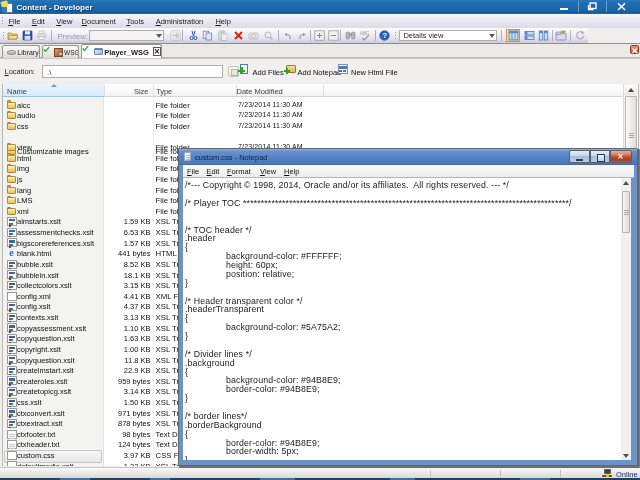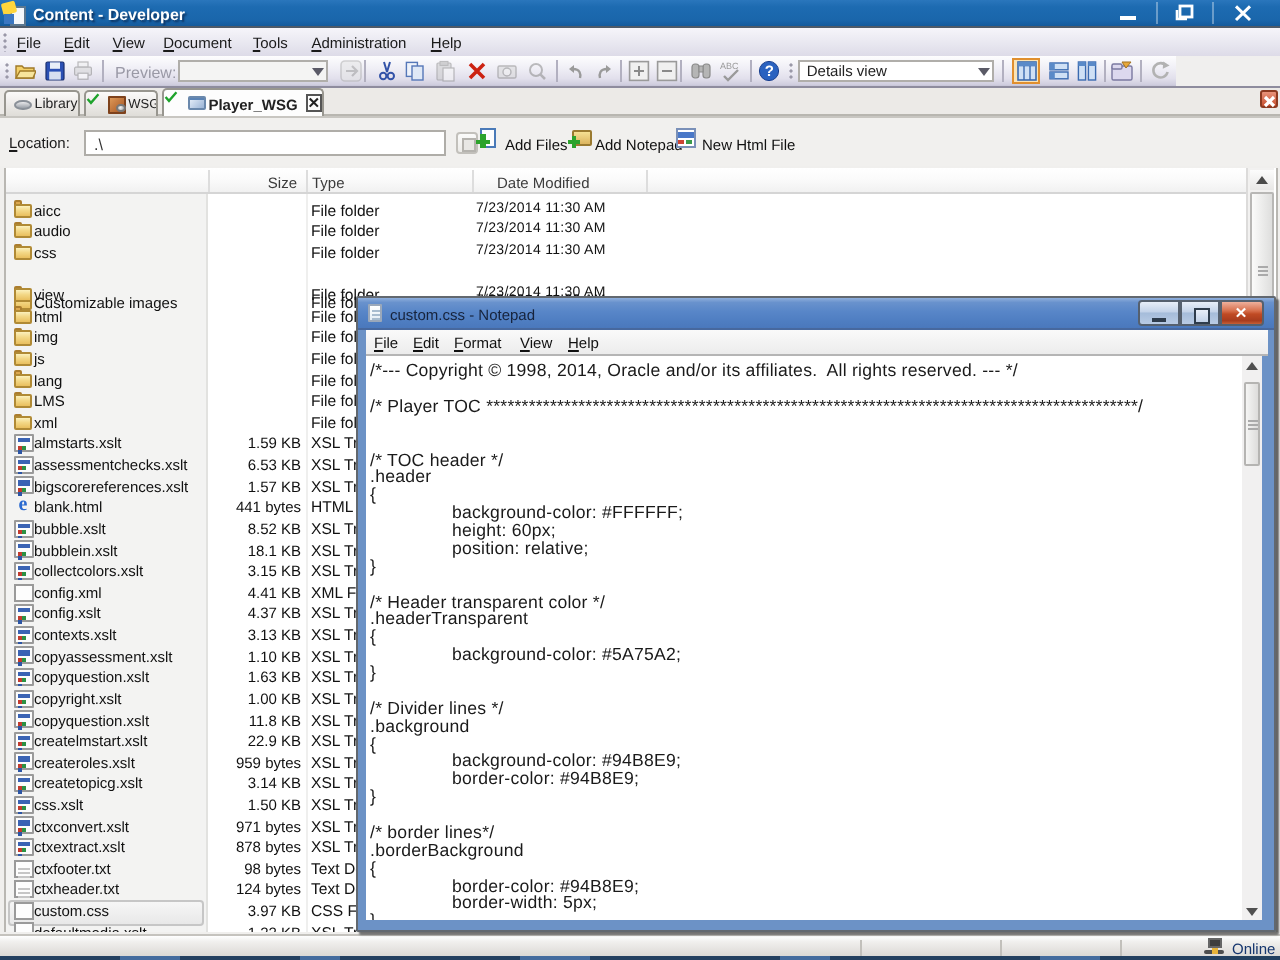--- a/index.html
+++ b/index.html
@@ -714,23 +714,27 @@
       </div>
 <div class="row" style="top:377.2px">
         <span class="ic icc"></span>
         <span class="rn">defaultmedia.xslt</span>
         <span class="rs">1.22 KB</span>
         <span class="rt">XSL Transform</span>
         <span class="rd">7/23/2014 11:30 AM</span>
       </div>
   </div>
   <div id="hdr">
+    <div id="hdrname">
+        <span class="htxt" style="left:4.5px">Name</span>
+        <div id="sortarrow"></div>
+      </div>
     <span class="htxt" style="left:110px;width:36px;text-align:right">Size</span>
     <span class="htxt" style="left:153.5px">Type</span>
-    <span class="htxt" style="left:246px">Date Modified</span>
+    <span class="htxt" style="left:234px">Date Modified</span>
     <div class="hsep" style="left:101px"></div>
     <div class="hsep" style="left:150px"></div>
     <div class="hsep" style="left:233px"></div>
     <div class="hsep" style="left:320.5px"></div>
   </div>
   <div id="fscroll">
       <div class="up"></div>
       <div class="thumb"></div>
     </div>
   <div id="fp-left"></div>

